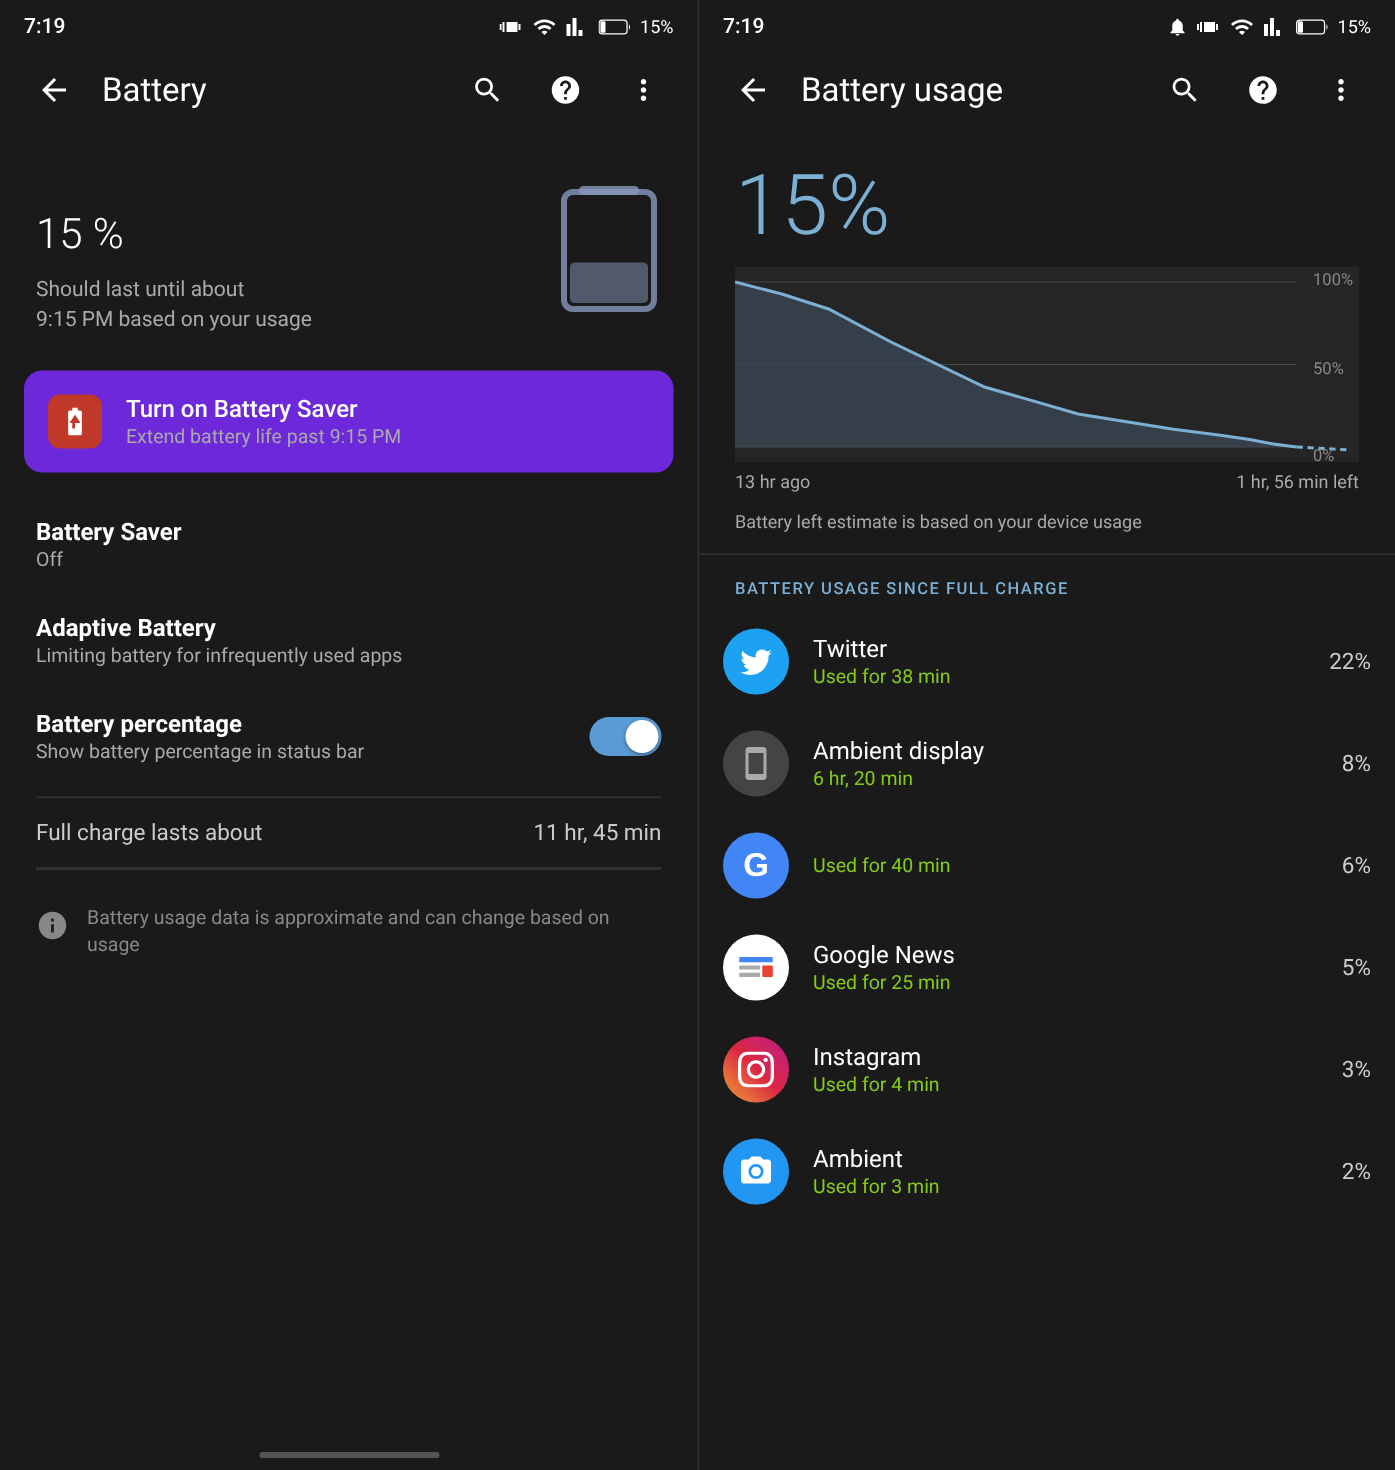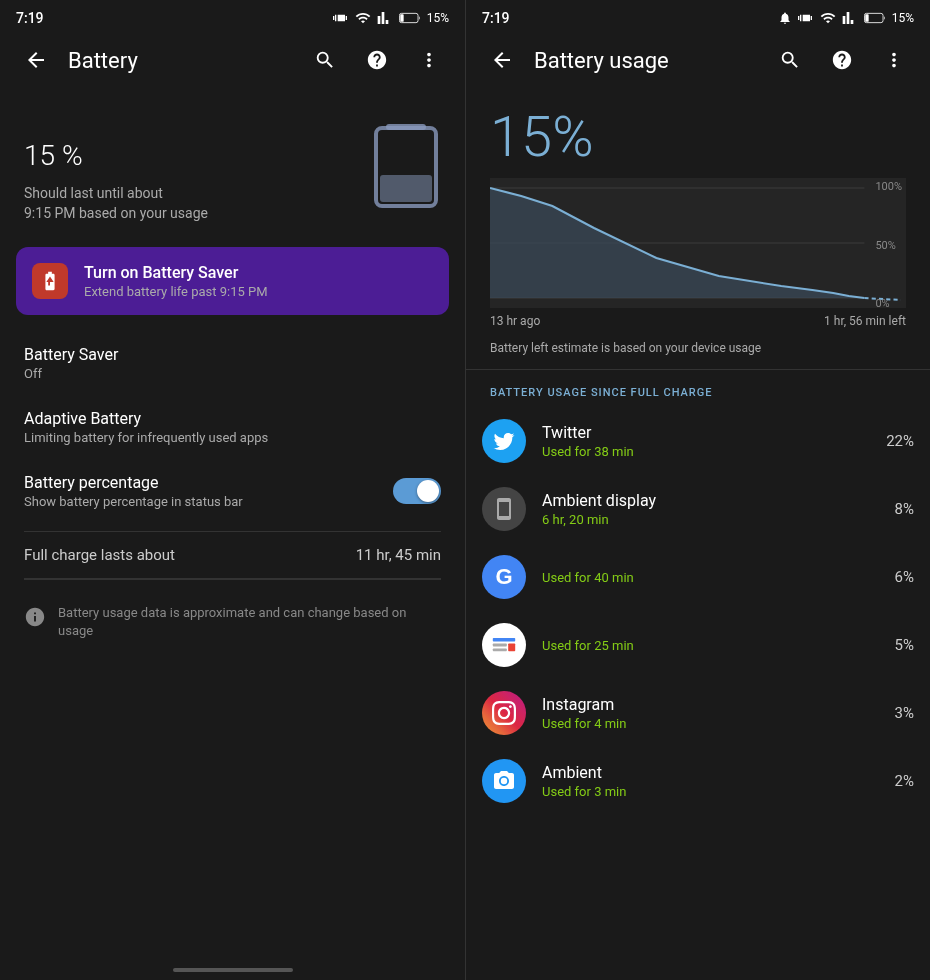--- a/index.html
+++ b/index.html
@@ -109,21 +109,21 @@
       line-height: 1.4;
     }
     .battery-icon-container {
       margin-top: 8px;
     }
     .battery-svg { width: 70px; height: 90px; }
 
     
     .battery-saver-card {
       margin: 8px 16px;
-      background: #4c1d95;
+      background: #6d28d9;
       border-radius: 12px;
       padding: 16px;
       display: flex;
       align-items: center;
       gap: 16px;
       cursor: pointer;
     }
     .battery-saver-icon {
       width: 36px;
       height: 36px;
@@ -153,21 +153,21 @@
       padding: 14px 24px;
       cursor: pointer;
       display: flex;
       align-items: center;
       justify-content: space-between;
     }
     .settings-item-label {}
     .settings-item-title {
       font-size: 16px;
       color: #fff;
-      font-weight: 400;
+      font-weight: 700;
     }
     .settings-item-sub {
       font-size: 13px;
       color: #aaa;
       margin-top: 2px;
     }
 
     
     .toggle {
       width: 48px;
@@ -599,20 +599,21 @@
       <div class="app-icon" style="background:#fff; overflow:hidden;">
         <svg width="28" height="28" viewBox="0 0 40 40">
           <rect width="40" height="40" fill="#fff"></rect>
           <rect x="4" y="10" width="32" height="5" rx="1" fill="#4285f4"></rect>
           <rect x="4" y="18" width="20" height="4" rx="1" fill="#aaa"></rect>
           <rect x="4" y="25" width="20" height="4" rx="1" fill="#aaa"></rect>
           <rect x="26" y="18" width="10" height="11" rx="1" fill="#ea4335"></rect>
         </svg>
       </div>
       <div class="app-info">
+        <div class="app-name">Google News</div>
         <div class="app-usage">Used for 25 min</div>
       </div>
       <div class="app-percent">5%</div>
     </div>
 
     <div class="app-item">
       <div class="app-icon icon-instagram">
         <svg width="24" height="24" viewBox="0 0 24 24" fill="#fff">
             <path d="M12 2.163c3.204 0 3.584.012 4.85.07 3.252.148 4.771 1.691 4.919 4.919.058 1.265.069 1.645.069 4.849 0 3.205-.012 3.584-.069 4.849-.149 3.225-1.664 4.771-4.919 4.919-1.266.058-1.644.07-4.85.07-3.204 0-3.584-.012-4.849-.07-3.26-.149-4.771-1.699-4.919-4.92-.058-1.265-.07-1.644-.07-4.849 0-3.204.013-3.583.07-4.849.149-3.227 1.664-4.771 4.919-4.919 1.266-.057 1.645-.069 4.849-.069zm0-2.163c-3.259 0-3.667.014-4.947.072-4.358.2-6.78 2.618-6.98 6.98-.059 1.281-.073 1.689-.073 4.948 0 3.259.014 3.668.072 4.948.2 4.358 2.618 6.78 6.98 6.98 1.281.058 1.689.072 4.948.072 3.259 0 3.668-.014 4.948-.072 4.354-.2 6.782-2.618 6.979-6.98.059-1.28.073-1.689.073-4.948 0-3.259-.014-3.667-.072-4.947-.196-4.354-2.617-6.78-6.979-6.98-1.281-.059-1.69-.073-4.949-.073zm0 5.838c-3.403 0-6.162 2.759-6.162 6.162s2.759 6.163 6.162 6.163 6.162-2.759 6.162-6.163c0-3.403-2.759-6.162-6.162-6.162zm0 10.162c-2.209 0-4-1.79-4-4 0-2.209 1.791-4 4-4s4 1.791 4 4c0 2.21-1.791 4-4 4zm6.406-11.845c-.796 0-1.441.645-1.441 1.44s.645 1.44 1.441 1.44c.795 0 1.439-.645 1.439-1.44s-.644-1.44-1.439-1.44z"></path>
           </svg>

